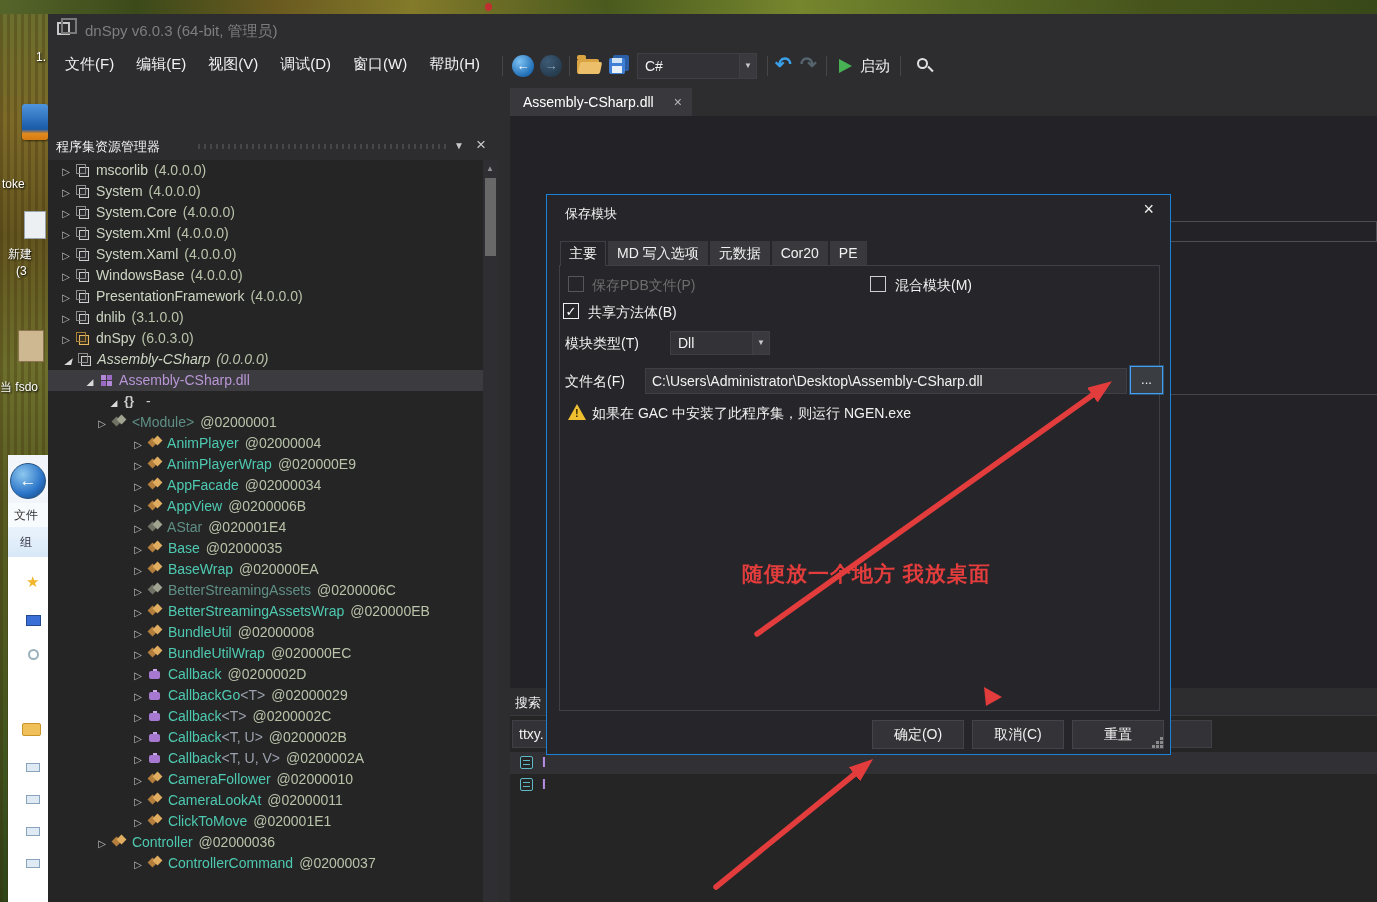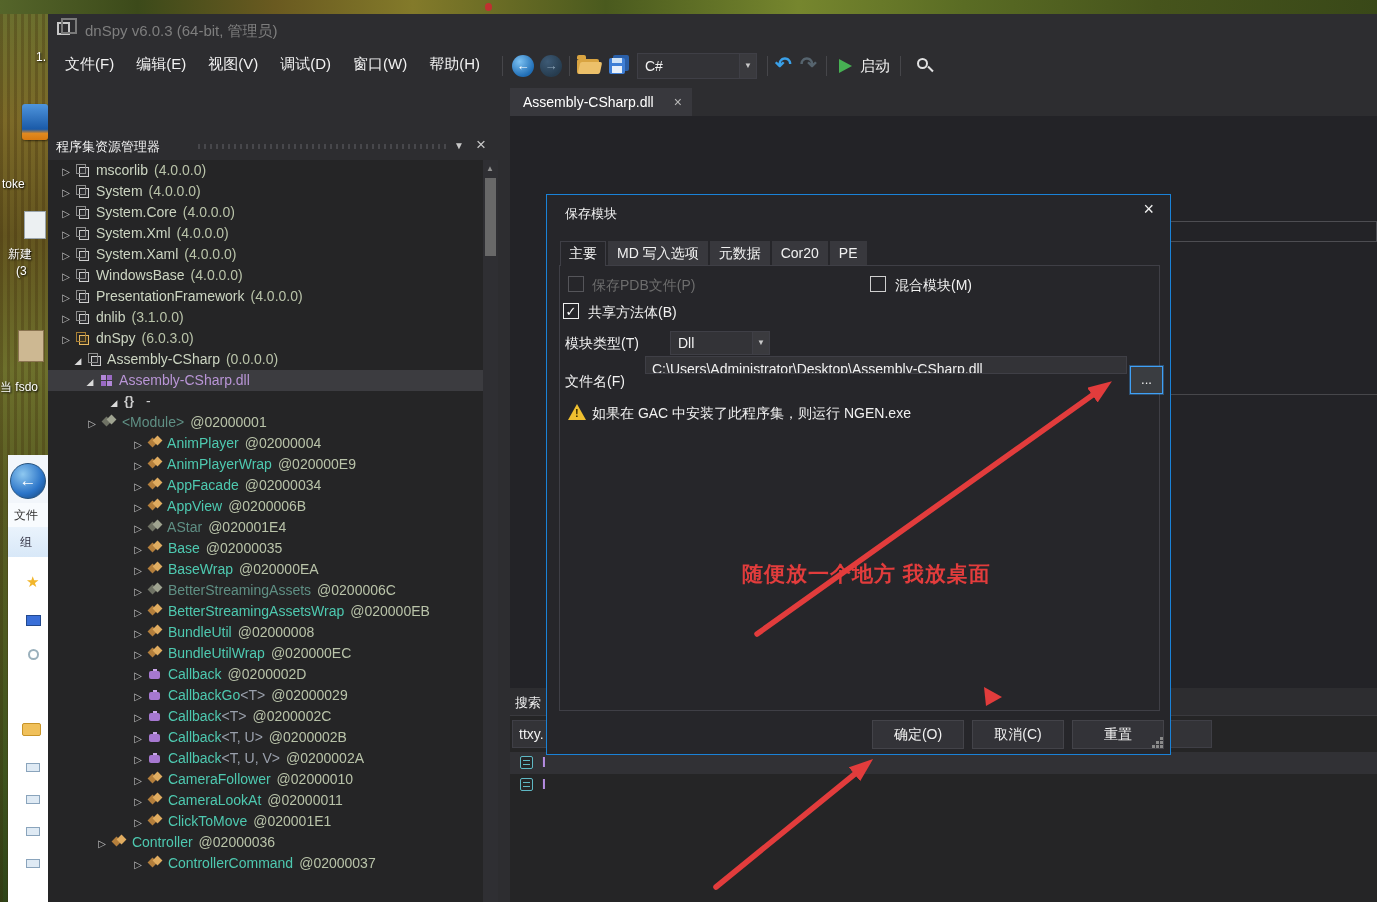--- a/index.html
+++ b/index.html
@@ -158,21 +158,21 @@
   #lbl-pdb { position:absolute; left:32px; top:11px; font-size:14px; color:#6d6d6d; }
   #chk-mixed { left:310px; top:10px; border:1px solid #cfcfcf; }
   #lbl-mixed { position:absolute; left:335px; top:11px; font-size:14px; color:#f1f1f1; }
   #chk-share { left:3px; top:37px; border:1px solid #efefef; color:#fff; font-size:13px; line-height:15px; text-align:center; }
   #lbl-share { position:absolute; left:28px; top:38px; font-size:14px; color:#f1f1f1; }
   #lbl-modtype { position:absolute; left:5px; top:69px; font-size:14px; color:#f1f1f1; }
   #combo-modtype { position:absolute; left:110px; top:65px; width:100px; height:24px; background:#333337; border:1px solid #3f3f46; color:#f1f1f1; font-size:14px; }
   #combo-modtype .val { position:absolute; left:7px; top:3px; }
   #combo-modtype .dd { position:absolute; right:0; top:0; width:17px; height:100%; border-left:1px solid #3f3f46; background:#3a3a3e; color:#c8c8c8; font-size:8px; text-align:center; line-height:22px; }
   #lbl-filename { position:absolute; left:5px; top:107px; font-size:14px; color:#f1f1f1; }
-  #input-filename { position:absolute; left:85px; top:90px; width:482px; height:18px; background:#333337; border:1px solid #3f3f46; color:#f1f1f1; font-size:14px; line-height:24px; padding-left:6px; white-space:nowrap; overflow:hidden; }
+  #input-filename { position:absolute; left:85px; top:102px; width:482px; height:26px; background:#333337; border:1px solid #3f3f46; color:#f1f1f1; font-size:14px; line-height:24px; padding-left:6px; white-space:nowrap; overflow:hidden; }
   #btn-browse { position:absolute; left:570px; top:100px; width:33px; height:28px; background:#3a3d41; border:1px solid #3fa0f6; box-shadow:0 0 0 1px rgba(63,160,246,.35); color:#f1f1f1; font-size:13px; text-align:center; line-height:26px; }
   #warn-icon { position:absolute; left:8px; top:138px; width:0; height:0; border-left:9px solid transparent; border-right:9px solid transparent; border-bottom:16px solid #f0c030; }
   #warn-icon:after { content:"!"; position:absolute; left:-2px; top:3px; color:#3a2c00; font-size:11px; font-weight:bold; }
   #warn-text { position:absolute; left:32px; top:139px; font-size:14px; color:#f1f1f1; }
   #dlg-buttons { position:absolute; left:0; top:525px; width:617px; display:flex; justify-content:flex-end; gap:8px; }
   .dbtn { width:92px; height:29px; background:#333338; border:1px solid #434349; color:#f1f1f1; font-size:14px; text-align:center; line-height:27px; }
   #dlg-grip { position:absolute; right:7px; bottom:6px; width:3px; height:3px; background:#8a8a8a;
     box-shadow:4px -4px 0 #8a8a8a, 4px 0 0 #8a8a8a, 8px -8px 0 #8a8a8a, 8px -4px 0 #8a8a8a, 8px 0 0 #8a8a8a; transform:translate(-8px,0); }
 
   
@@ -250,24 +250,24 @@
       <div id="tree">
           <div class="tree-row" style="padding-left: 10px;"><span class="exp">▷</span><span class="ti ti-assembly"></span><span class="tname asm"> mscorlib</span><span class="tsuffix">(4.0.0.0)</span></div>
           <div class="tree-row" style="padding-left: 10px;"><span class="exp">▷</span><span class="ti ti-assembly"></span><span class="tname asm"> System</span><span class="tsuffix">(4.0.0.0)</span></div>
           <div class="tree-row" style="padding-left: 10px;"><span class="exp">▷</span><span class="ti ti-assembly"></span><span class="tname asm"> System.Core</span><span class="tsuffix">(4.0.0.0)</span></div>
           <div class="tree-row" style="padding-left: 10px;"><span class="exp">▷</span><span class="ti ti-assembly"></span><span class="tname asm"> System.Xml</span><span class="tsuffix">(4.0.0.0)</span></div>
           <div class="tree-row" style="padding-left: 10px;"><span class="exp">▷</span><span class="ti ti-assembly"></span><span class="tname asm"> System.Xaml</span><span class="tsuffix">(4.0.0.0)</span></div>
           <div class="tree-row" style="padding-left: 10px;"><span class="exp">▷</span><span class="ti ti-assembly"></span><span class="tname asm"> WindowsBase</span><span class="tsuffix">(4.0.0.0)</span></div>
           <div class="tree-row" style="padding-left: 10px;"><span class="exp">▷</span><span class="ti ti-assembly"></span><span class="tname asm"> PresentationFramework</span><span class="tsuffix">(4.0.0.0)</span></div>
           <div class="tree-row" style="padding-left: 10px;"><span class="exp">▷</span><span class="ti ti-assembly"></span><span class="tname asm"> dnlib</span><span class="tsuffix">(3.1.0.0)</span></div>
           <div class="tree-row" style="padding-left: 10px;"><span class="exp">▷</span><span class="ti ti-assembly-gold"></span><span class="tname asm"> dnSpy</span><span class="tsuffix">(6.0.3.0)</span></div>
-          <div class="tree-row" style="padding-left: 22px;"><span class="exp x">◢</span><span class="ti ti-assembly"></span><span class="tname asm"> Assembly-CSharp</span><span class="tsuffix">(0.0.0.0)</span></div>
+          <div class="tree-row" style="padding-left: 12px; font-style: italic;"><span class="exp x">◢</span><span class="ti ti-assembly"></span><span class="tname asm"> Assembly-CSharp</span><span class="tsuffix">(0.0.0.0)</span></div>
           <div class="tree-row sel" style="padding-left: 34px;"><span class="exp x">◢</span><span class="ti ti-module"></span><span class="tname mod"> Assembly-CSharp.dll</span></div>
           <div class="tree-row" style="padding-left: 58px;"><span class="exp x">◢</span><span class="ti ti-ns"></span><span class="tname plain"> -</span></div>
-          <div class="tree-row" style="padding-left: 36px;"><span class="exp">▷</span><span class="ti ti-class-dim"></span><span class="tname dimc"> &lt;Module&gt;</span><span class="tsuffix">@02000001</span></div>
+          <div class="tree-row" style="padding-left: 46px;"><span class="exp">▷</span><span class="ti ti-class-dim"></span><span class="tname dimc"> &lt;Module&gt;</span><span class="tsuffix">@02000001</span></div>
           <div class="tree-row" style="padding-left: 82px;"><span class="exp">▷</span><span class="ti ti-class"></span><span class="tname cls"> AnimPlayer</span><span class="tsuffix">@02000004</span></div>
           <div class="tree-row" style="padding-left: 82px;"><span class="exp">▷</span><span class="ti ti-class"></span><span class="tname cls"> AnimPlayerWrap</span><span class="tsuffix">@020000E9</span></div>
           <div class="tree-row" style="padding-left: 82px;"><span class="exp">▷</span><span class="ti ti-class"></span><span class="tname cls"> AppFacade</span><span class="tsuffix">@02000034</span></div>
           <div class="tree-row" style="padding-left: 82px;"><span class="exp">▷</span><span class="ti ti-class"></span><span class="tname cls"> AppView</span><span class="tsuffix">@0200006B</span></div>
           <div class="tree-row" style="padding-left: 82px;"><span class="exp">▷</span><span class="ti ti-class-dim"></span><span class="tname dimc"> AStar</span><span class="tsuffix">@020001E4</span></div>
           <div class="tree-row" style="padding-left: 82px;"><span class="exp">▷</span><span class="ti ti-class"></span><span class="tname cls"> Base</span><span class="tsuffix">@02000035</span></div>
           <div class="tree-row" style="padding-left: 82px;"><span class="exp">▷</span><span class="ti ti-class"></span><span class="tname cls"> BaseWrap</span><span class="tsuffix">@020000EA</span></div>
           <div class="tree-row" style="padding-left: 82px;"><span class="exp">▷</span><span class="ti ti-class-dim"></span><span class="tname dimc"> BetterStreamingAssets</span><span class="tsuffix">@0200006C</span></div>
           <div class="tree-row" style="padding-left: 82px;"><span class="exp">▷</span><span class="ti ti-class"></span><span class="tname cls"> BetterStreamingAssetsWrap</span><span class="tsuffix">@020000EB</span></div>
           <div class="tree-row" style="padding-left: 82px;"><span class="exp">▷</span><span class="ti ti-class"></span><span class="tname cls"> BundleUtil</span><span class="tsuffix">@02000008</span></div>

